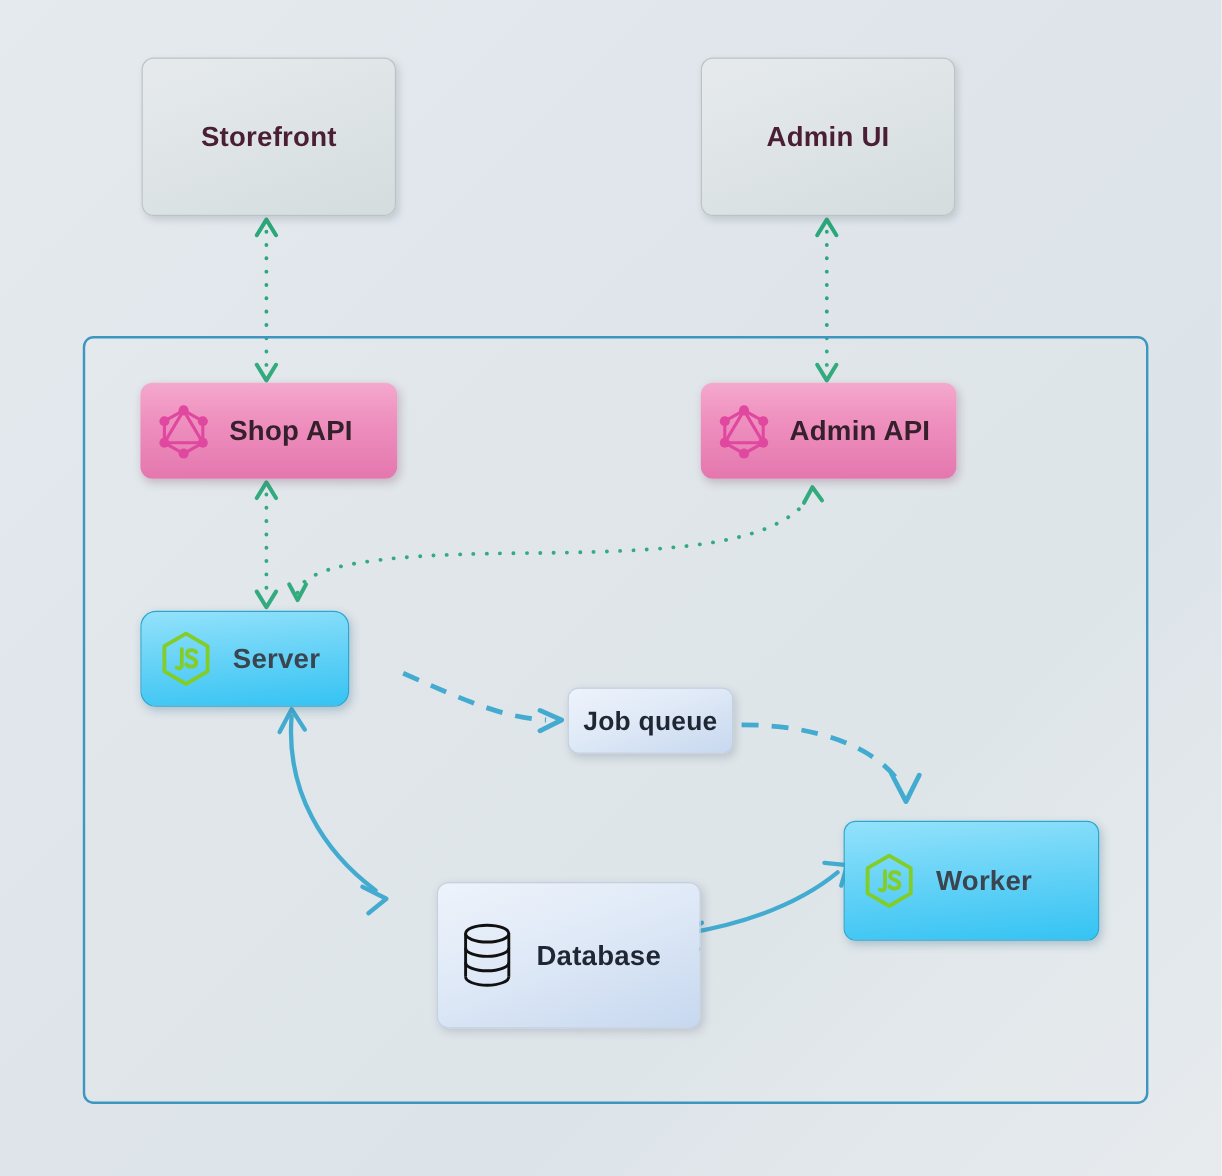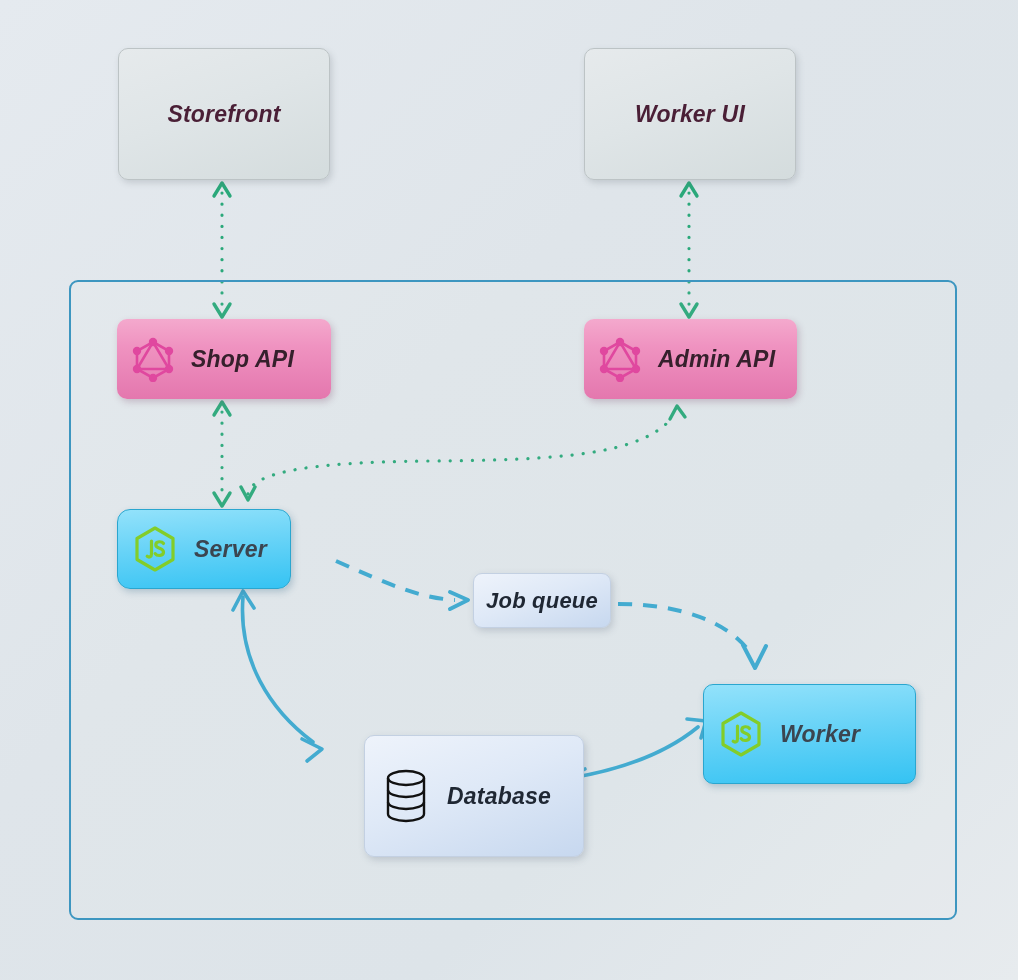--- a/index.html
+++ b/index.html
@@ -49,21 +49,20 @@
     display: flex;
     align-items: center;
     justify-content: center;
     border-radius: 10px;
     font-weight: bold;
     letter-spacing: 0.2px;
     user-select: none;
   }
   .node .node-label {
     white-space: nowrap;
-    font-style: italic;
   }
   .node .node-icon {
     display: inline-flex;
     align-items: center;
     justify-content: center;
     flex: 0 0 auto;
   }
 
   
   .node-client {
@@ -171,21 +170,21 @@
     </g>
   </svg>
 
   <div class="group-box" style="left:69px; top:280px; width:888px; height:640px;"></div>
 
   <div class="node node-client" style="left:118px; top:48px; width:212px; height:132px;">
     <span class="node-label">Storefront</span>
   </div>
 
   <div class="node node-client" style="left:584px; top:48px; width:212px; height:132px;">
-    <span class="node-label">Worker UI</span>
+    <span class="node-label">Admin UI</span>
   </div>
 
   <div class="node node-api" style="left:584px; top:319px; width:213px; height:80px;">
     <span class="node-icon">
       <svg width="44" height="46" viewBox="0 0 44 46" xmlns="http://www.w3.org/2000/svg">
         <g stroke="#e0489f" stroke-width="2.6" fill="none">
           <path d="M22 6 L38 15 L38 33 L22 42 L6 33 L6 15 Z"></path>
           <path d="M22 6 L38 33 L6 33 Z"></path>
         </g>
         <g fill="#e0489f">

